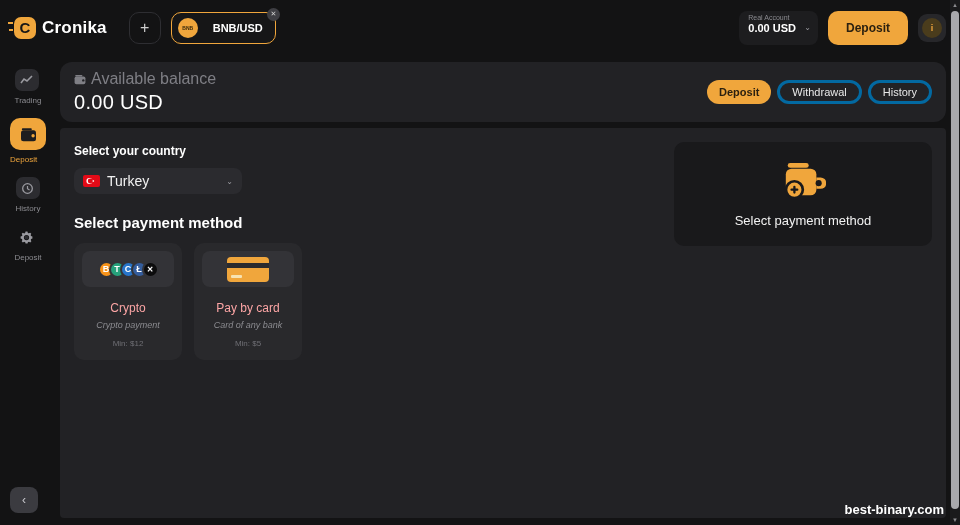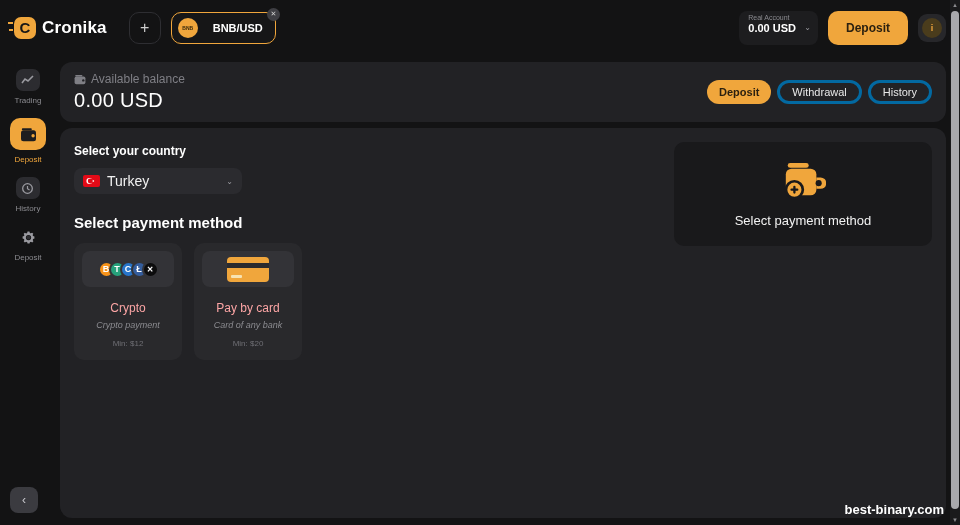--- a/index.html
+++ b/index.html
@@ -37,41 +37,41 @@
   .account-chevron { position:absolute; right:7px; top:12px; font-size:8px; color:#9a9aa0; }
   .deposit-btn { height:34px; padding:0 18px; background:#F0A63C; border:none; border-radius:10px;
     color:#2c2110; font-size:12px; font-weight:bold; cursor:pointer; }
   .avatar-btn { width:28px; height:28px; border-radius:9px; background:#27272a;
     display:flex; align-items:center; justify-content:center; cursor:pointer; }
   .avatar-circle { width:20px; height:20px; border-radius:50%; background:#4a3c1c;
     display:flex; align-items:center; justify-content:center; color:#F0A63C; font-size:9px; font-weight:bold; }
   
   .layout { display:flex; height:470px; }
   .sidebar { width:56px; display:flex; flex-direction:column; align-items:center; padding-top:14px; }
-  .side-item { display:flex; flex-direction:column; align-items:center; gap:5px; margin-bottom:13px; cursor:pointer; }
+  .side-item { display:flex; flex-direction:column; align-items:flex-start; gap:5px; margin-bottom:13px; cursor:pointer; }
   .side-tile { width:24px; height:22px; background:#2c2c30; border-radius:7px;
     display:flex; align-items:center; justify-content:center; color:#9a9aa0; }
   .side-item.active .side-tile { width:36px; height:32px; background:#F0A63C; border-radius:10px; color:#1d1d1f; }
   .side-label { font-size:8px; color:#8b8b90; }
   .side-item.active .side-label { color:#F0A63C; }
   .side-tile.bare { background:transparent; }
   .content { flex:1; margin-left:4px; margin-right:14px; }
   
   .balance-panel { height:60px; margin-top:7px; background:#222225; border-radius:12px;
     display:flex; align-items:center; justify-content:space-between; padding:0 14px; }
   .bp-left { display:flex; flex-direction:column; gap:3px; }
-  .bp-label-row { display:flex; align-items:center; gap:5px; color:#7f7f85; font-size:12px; }
+  .bp-label-row { display:flex; align-items:center; gap:5px; color:#7f7f85; font-size:16px; }
   .bp-amount { font-size:20px; font-weight:normal; color:#fff; letter-spacing:.3px; }
   .bp-buttons { display:flex; gap:6px; }
   .pill { height:24px; padding:0 12px; border-radius:12px; font-size:11px; cursor:pointer;
     display:flex; align-items:center; justify-content:center; background:transparent; }
   .pill.solid { background:#F0A63C; color:#2c2110; border:none; font-weight:bold; }
   .pill.outline { border:3px solid #0369a1; color:#e8e8e8; }
   
-  .main-panel { height:390px; margin-top:6px; background:#222225; border-radius:12px;
+  .main-panel { height:390px; margin-top:6px; background:#222225; border-radius:4px;
     position:relative; padding:16px 14px; }
   .section-title-sm { font-size:12px; font-weight:bold; margin-bottom:10px; }
   .country-select { width:168px; height:26px; background:#2b2b2f; border-radius:8px;
     display:flex; align-items:center; gap:7px; padding:0 9px; cursor:pointer; position:relative; }
   .country-name { font-size:14px; color:#f2f2f2; }
   .country-chevron { position:absolute; right:9px; font-size:8px; color:#9a9aa0; }
   .section-title-lg { font-size:15px; font-weight:bold; margin:20px 0 12px; }
   .cards-row { display:flex; gap:12px; }
   .pm-card { width:108px; background:#29292c; border-radius:10px; padding:8px 8px 12px;
     display:flex; flex-direction:column; align-items:center; cursor:pointer; }
@@ -231,21 +231,21 @@
 
         <div class="pm-card">
           <div class="pm-tile">
             <div class="cc">
               <div class="cc-stripe"></div>
               <div class="cc-chip"></div>
             </div>
           </div>
           <div class="pm-name">Pay by card</div>
           <div class="pm-desc">Card of any bank</div>
-          <div class="pm-min">Min: $20</div>
+          <div class="pm-min">Min: $5</div>
         </div>
       </div>
 
       <div class="placeholder-panel">
         <svg width="46" height="42" viewBox="0 0 24 22">
           <rect x="3" y="4" width="16" height="14" rx="3" fill="#F0A63C"></rect>
           <rect x="4" y="1" width="11" height="2.6" rx="1.3" fill="#F0A63C"></rect>
           <path d="M19 8.6h2.2a1.8 1.8 0 0 1 0 6H19z" fill="#F0A63C"></path>
           <circle cx="20.2" cy="11.6" r="1.6" fill="#19191b"></circle>
           <circle cx="7.5" cy="15" r="4.4" fill="#F0A63C" stroke="#19191b" stroke-width="1.4"></circle>

